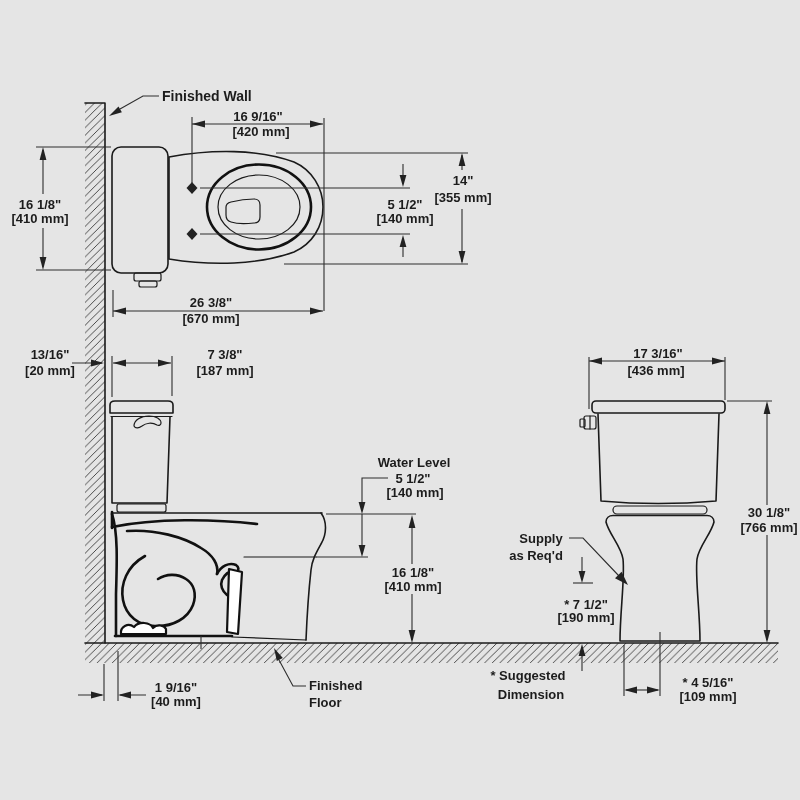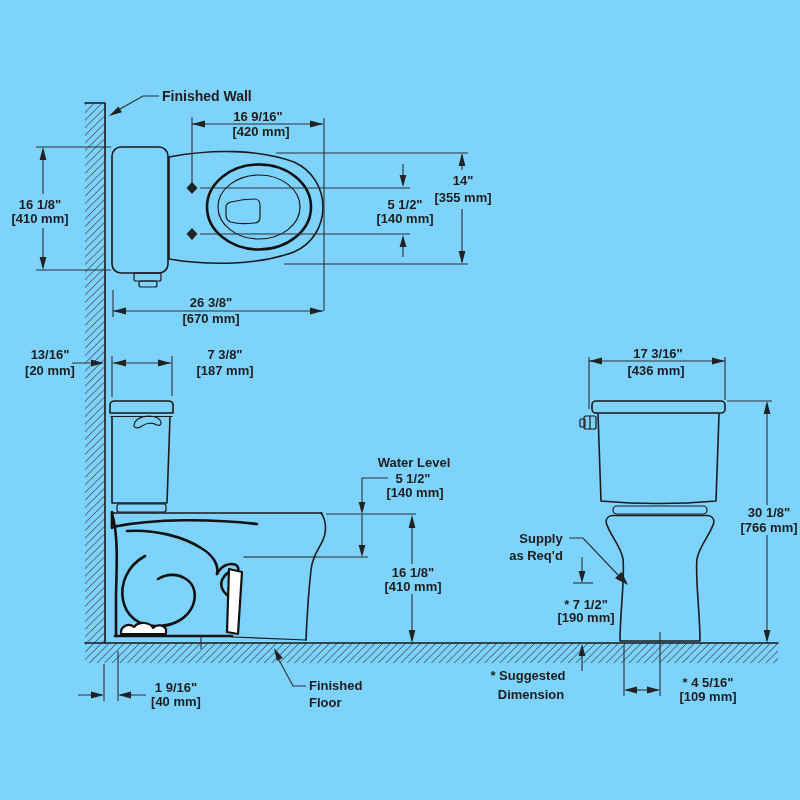--- a/index.html
+++ b/index.html
@@ -1,16 +1,16 @@
 <!DOCTYPE html>
 <html><head>
 <meta charset="utf-8">
 <style>
   html,body{margin:0;padding:0;background:#ffffff;}
-  .page{width:800px;height:800px;background:#7dd3fc;position:relative;overflow:hidden;}
+  .page{width:800px;height:800px;background:#e5e5e5;position:relative;overflow:hidden;}
   svg{display:block;}
   text{font-family:"Liberation Sans", sans-serif;font-weight:bold;font-size:13px;fill:#1c1c1c;}
   text.big{font-size:14px;}
   .obj{stroke:#1a1a1a;stroke-width:1.6;fill:none;stroke-linecap:round;stroke-linejoin:round;}
   .objthin{stroke:#1a1a1a;stroke-width:1.2;fill:none;stroke-linecap:round;}
   .cut{stroke:#111;stroke-width:2.6;fill:none;stroke-linecap:round;stroke-linejoin:round;}
   .cutf{stroke:#111;stroke-width:2.2;fill:#fff;stroke-linejoin:round;}
   .ring{stroke:#111;stroke-width:2.6;fill:none;}
   .dim{stroke:#2e2e2e;stroke-width:1.1;fill:none;stroke-linecap:butt;}
   .ah{fill:#222;stroke:none;}

